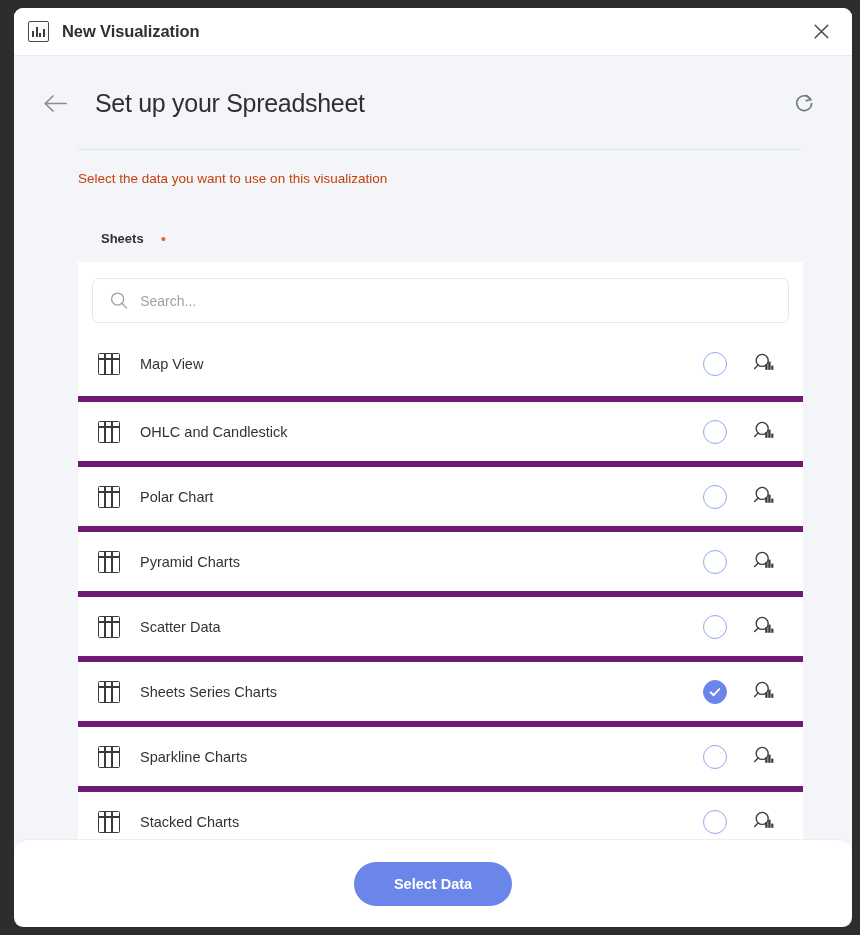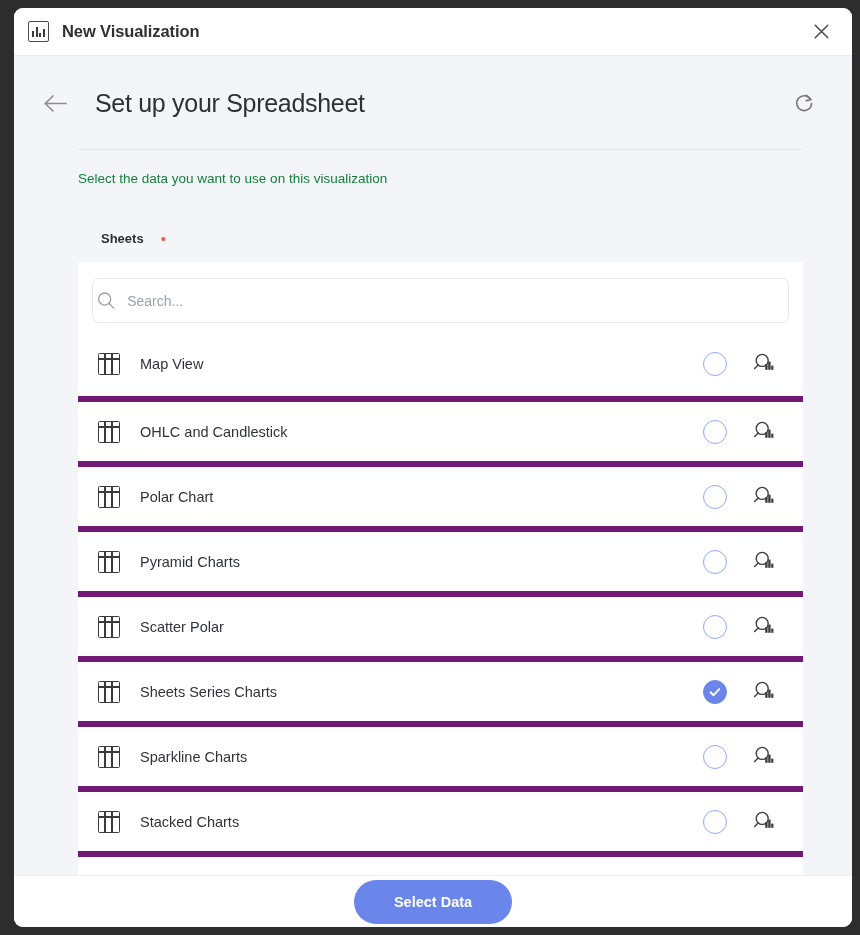--- a/index.html
+++ b/index.html
@@ -126,21 +126,21 @@
     flex: 0 0 auto;
     height: 1px;
     background: #e2e4ec;
     margin: 27px 50px 0 64px;
   }
 
   
   #subtitle {
     flex: 0 0 auto;
     font-size: 13.5px;
-    color: #15803d;
+    color: #c2410c;
     padding: 21px 0 0 64px;
   }
 
   
   #sheets-label-row {
     flex: 0 0 auto;
     padding: 45px 0 0 87px;
     display: flex;
     align-items: center;
     gap: 17px;
@@ -169,21 +169,21 @@
     padding: 16px 14px 8px 14px;
     background: #ffffff;
   }
 
   #search-box {
     height: 45px;
     border: 1px solid #e6e7ee;
     border-radius: 7px;
     display: flex;
     align-items: center;
-    padding: 0 4px;
+    padding: 0 17px;
     gap: 12px;
     background: #ffffff;
   }
 
   #search-input {
     border: none;
     outline: none;
     font-size: 14px;
     color: #3b3c44;
     font-family: "Liberation Sans", sans-serif;
@@ -272,26 +272,27 @@
     cursor: pointer;
     flex: 0 0 auto;
     display: flex;
     align-items: center;
     justify-content: center;
   }
 
   
   #footer {
     flex: 0 0 auto;
-    height: 52px;
+    height: 88px;
     background: #ffffff;
     border-top: 1px solid #eceef3;
     display: flex;
     align-items: center;
     justify-content: center;
+    border-radius: 14px;
   }
 
   #select-data-button {
     background: #6b86ea;
     color: #ffffff;
     font-size: 14.5px;
     font-weight: bold;
     border: none;
     border-radius: 24px;
     padding: 14px 40px;
@@ -433,21 +434,21 @@
                   <rect x="19.2" y="13.6" width="2.2" height="4.2" fill="#3d3d3d"></rect>
                 </svg>
               </span>
             </span>
           </div>
           <div class="sheet-row">
             <span class="grid-icon">
               <span class="v1"></span>
               <span class="v2"></span>
             </span>
-            <span class="sheet-name">Scatter Polar</span>
+            <span class="sheet-name">Scatter Data</span>
             <span class="row-actions">
               <span class="select-radio"></span>
               <span class="preview-icon">
                 <svg width="23" height="23" viewBox="0 0 23 23">
                   <circle cx="10.2" cy="8.4" r="6" stroke="#3d3d3d" stroke-width="1.4" fill="none"></circle>
                   <path d="M6.2 13 L2.6 16.6" stroke="#3d3d3d" stroke-width="1.4" stroke-linecap="round"></path>
                   <rect x="13.2" y="12.2" width="2.4" height="5.6" fill="#3d3d3d"></rect>
                   <rect x="16.2" y="9.6" width="2.4" height="8.2" fill="#3d3d3d"></rect>
                   <rect x="19.2" y="13.6" width="2.2" height="4.2" fill="#3d3d3d"></rect>
                 </svg>

